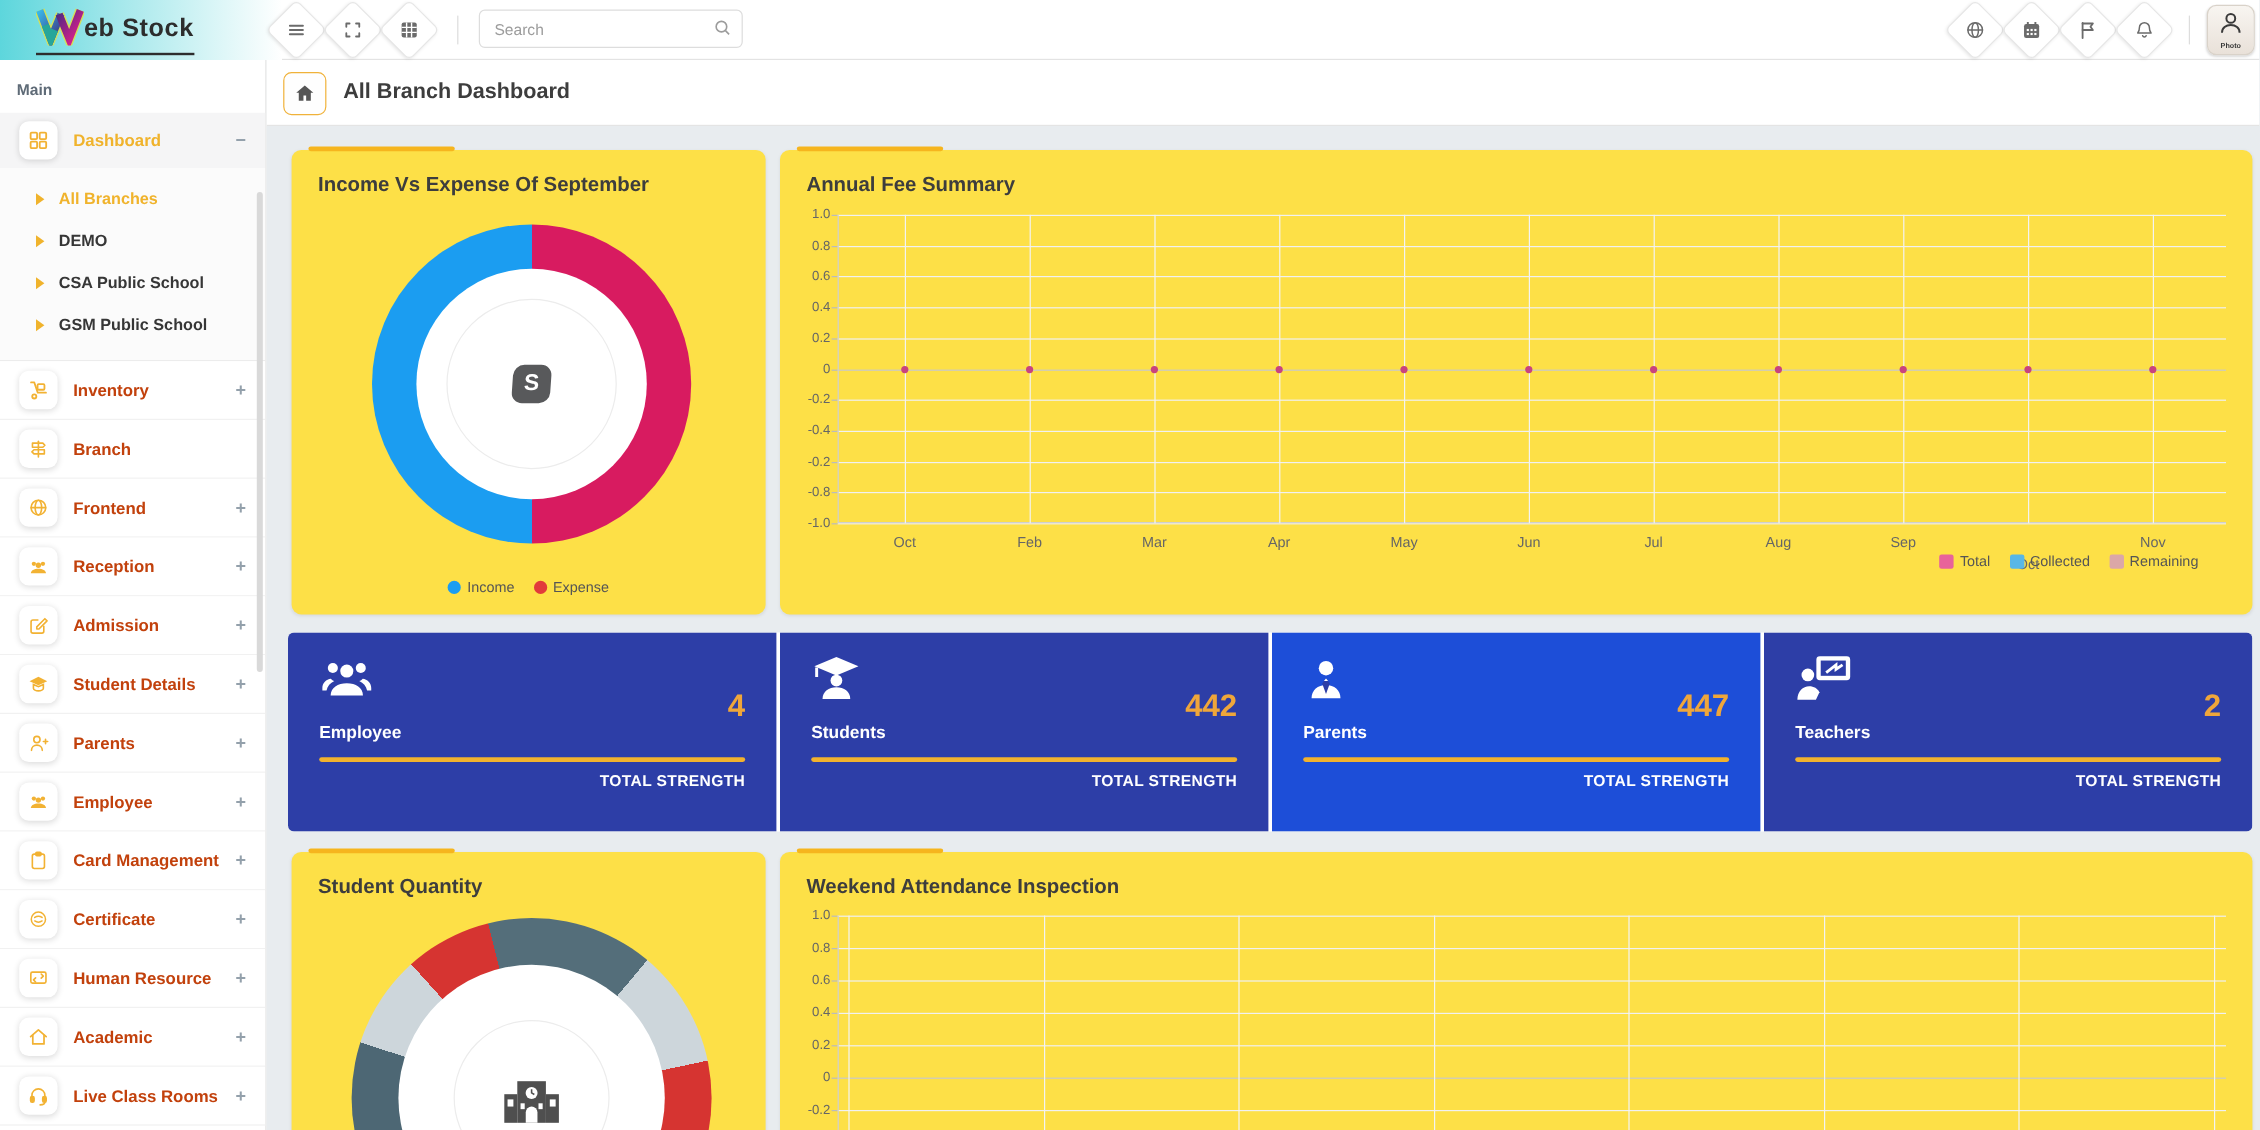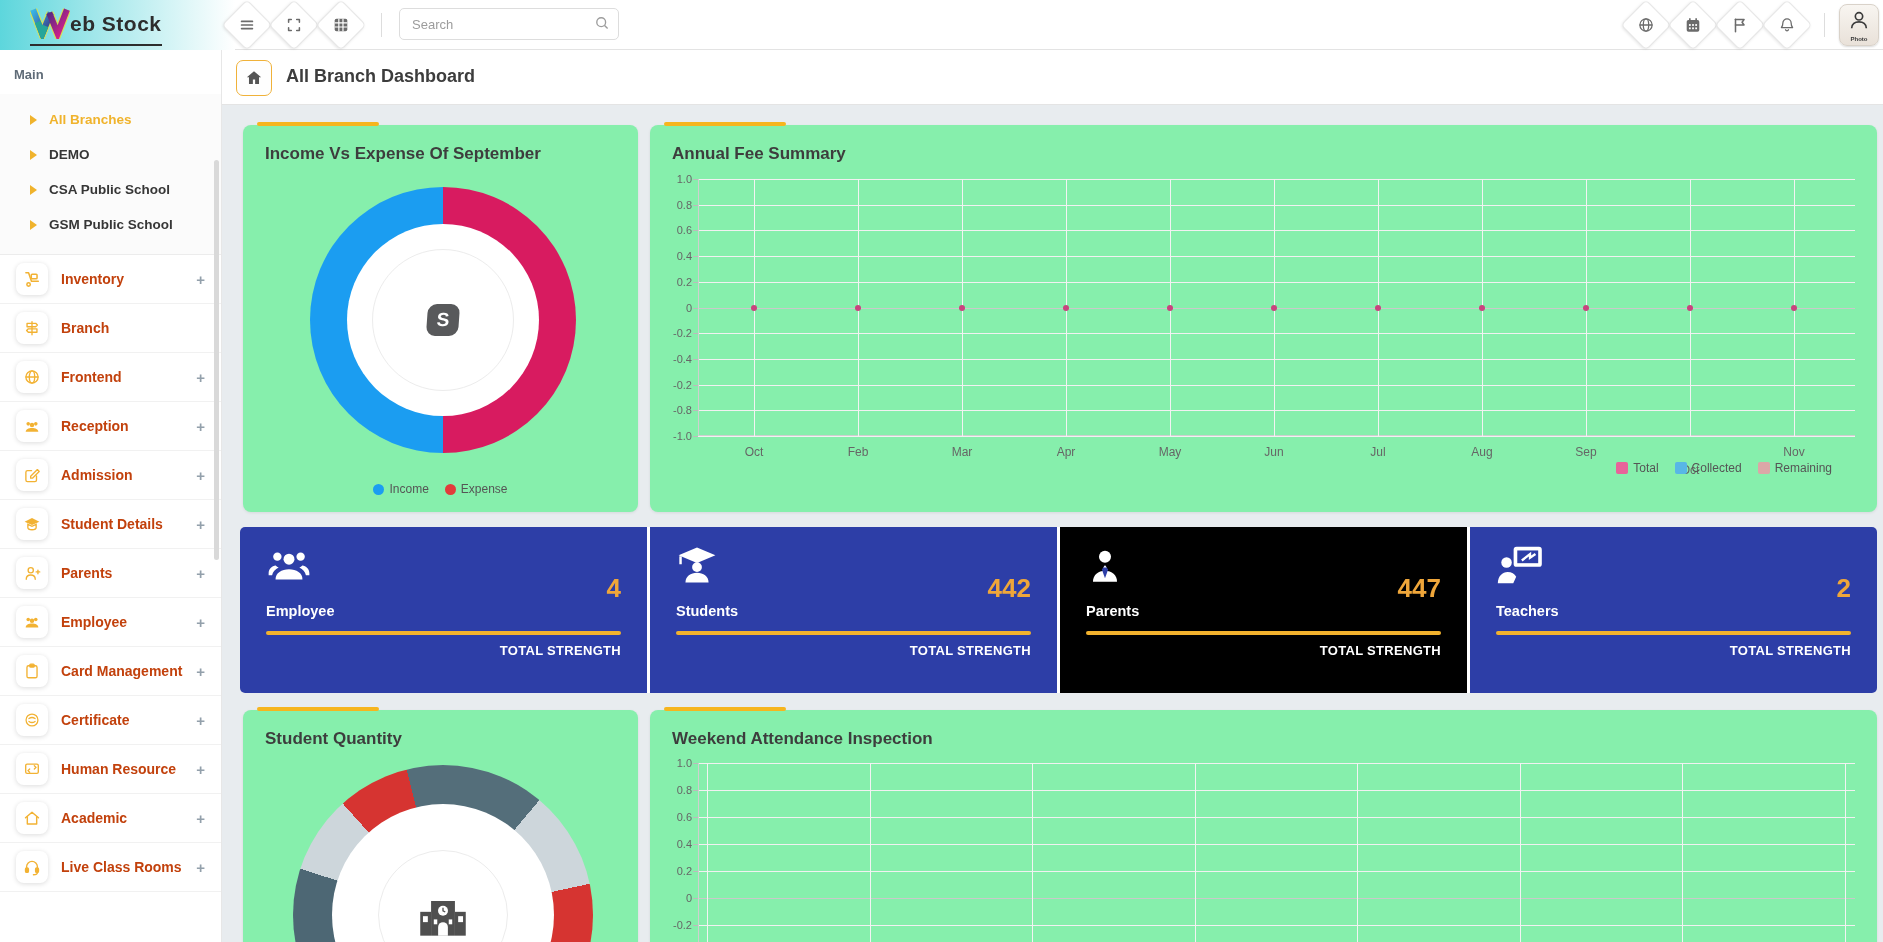--- a/index.html
+++ b/index.html
@@ -48,21 +48,21 @@
   .side-thumb { position:absolute; right:2px; top:110px; width:5px; height:400px; background:#d9d9d9; border-radius:3px; cursor:pointer; }
 
   
   .crumb-bar { position:absolute; left:222px; top:50px; width:1661px; height:55px; background:#fff;
     border-bottom:1px solid #e4e4e4; z-index:10; }
   .home-btn { position:absolute; left:14px; top:10px; width:36px; height:36px; border:1px solid #f0b23a;
     border-radius:7px; background:#fefefe; display:flex; align-items:center; justify-content:center; color:#555; cursor:pointer; }
   .crumb-title { position:absolute; left:64px; top:16px; font-size:18px; font-weight:bold; color:#3d3d3d; }
 
   
-  .card { position:absolute; background:#86efac; border-radius:8px; box-shadow:0 1px 3px rgba(0,0,0,.08); }
+  .card { position:absolute; background:#fde047; border-radius:8px; box-shadow:0 1px 3px rgba(0,0,0,.08); }
   .accent { position:absolute; top:-3px; left:14px; width:122px; height:4px; background:#f6b51e; border-radius:2px; }
   .card-title { padding:19px 22px 0; font-size:17px; font-weight:bold; color:#3d3d3d; }
 
   #incomeCard   { left:243px; top:125px; width:395px; height:387px; }
   #annualCard   { left:650px; top:125px; width:1227px; height:387px; }
   #quantityCard { left:243px; top:710px; width:395px; height:430px; }
   #weekendCard  { left:650px; top:710px; width:1227px; height:430px; }
 
   
   .donut { position:absolute; border-radius:50%; }
@@ -223,20 +223,32 @@
         <circle cx="12" cy="8" r="4"></circle>
           <path d="M4 21c0-4.5 3.6-7 8-7s8 2.5 8 7"></path>
       </svg>
     </span>
     <span class="alabel">Photo</span>
   </div>
 </div>
 
 <div class="sidebar">
   <div class="side-section">Main</div>
+  <div class="dash-row">
+    <span class="icon-box">
+      <svg width="18" height="18" viewBox="0 0 20 20" fill="none" stroke="currentColor" stroke-width="1.7">
+        <rect x="2.8" y="2.8" width="6" height="6" rx="1"></rect>
+          <rect x="11.2" y="2.8" width="6" height="6" rx="1"></rect>
+        <rect x="2.8" y="11.2" width="6" height="6" rx="1"></rect>
+          <rect x="11.2" y="11.2" width="6" height="6" rx="1"></rect>
+      </svg>
+    </span>
+    <span class="dash-label">Dashboard</span>
+    <span class="row-glyph">−</span>
+  </div>
   <div class="submenu" id="branchList">
       <div class="sub-item active">
         <span class="sub-caret"></span>
     <span class="sub-label">All Branches</span>
       </div>
       <div class="sub-item">
         <span class="sub-caret"></span>
     <span class="sub-label">DEMO</span>
       </div>
       <div class="sub-item">
@@ -527,21 +539,21 @@
     <div class="stat" style="background: rgb(45, 62, 167);"><span class="stat-icon"><svg width="42" height="40" viewBox="0 0 24 22" fill="#fff">
           <path d="M12 1 1.5 5.4 12 9.8l10.5-4.4z"></path>
           <path d="M2.6 6v4.5" stroke="#fff" stroke-width="1.4" fill="none"></path>
           <circle cx="12" cy="12.2" r="2.8"></circle>
           <path d="M5.4 21c0-3.6 3-5.6 6.6-5.6s6.6 2 6.6 5.6z"></path>
         </svg></span>
     <span class="stat-num" style="color:#efa63a">442</span>
     <span class="stat-label">Students</span>
     <span class="stat-line" style="background:#f2b22d"></span>
     <span class="stat-sub">TOTAL STRENGTH</span></div>
-    <div class="stat" style="background: #000000;"><span class="stat-icon"><svg width="38" height="42" viewBox="0 0 24 24" fill="#fff">
+    <div class="stat" style="background: #1d4ed8;"><span class="stat-icon"><svg width="38" height="42" viewBox="0 0 24 24" fill="#fff">
           <circle cx="12" cy="6.2" r="3.8"></circle>
           <path d="M4.4 22c0-4.4 3.3-7 7.6-7s7.6 2.6 7.6 7z"></path>
           <path d="M12 11.6l-2 2.6 2 5.6 2-5.6z" fill="#2d3ea7"></path>
           <path d="M12 11.6l-1.1 1.4h2.2z" fill="#fff"></path>
         </svg></span>
     <span class="stat-num" style="color:#efa63a">447</span>
     <span class="stat-label">Parents</span>
     <span class="stat-line" style="background:#f2b22d"></span>
     <span class="stat-sub">TOTAL STRENGTH</span></div>
     <div class="stat" style="background: rgb(45, 62, 167);"><span class="stat-icon"><svg width="48" height="40" viewBox="0 0 26 22" fill="#fff">

